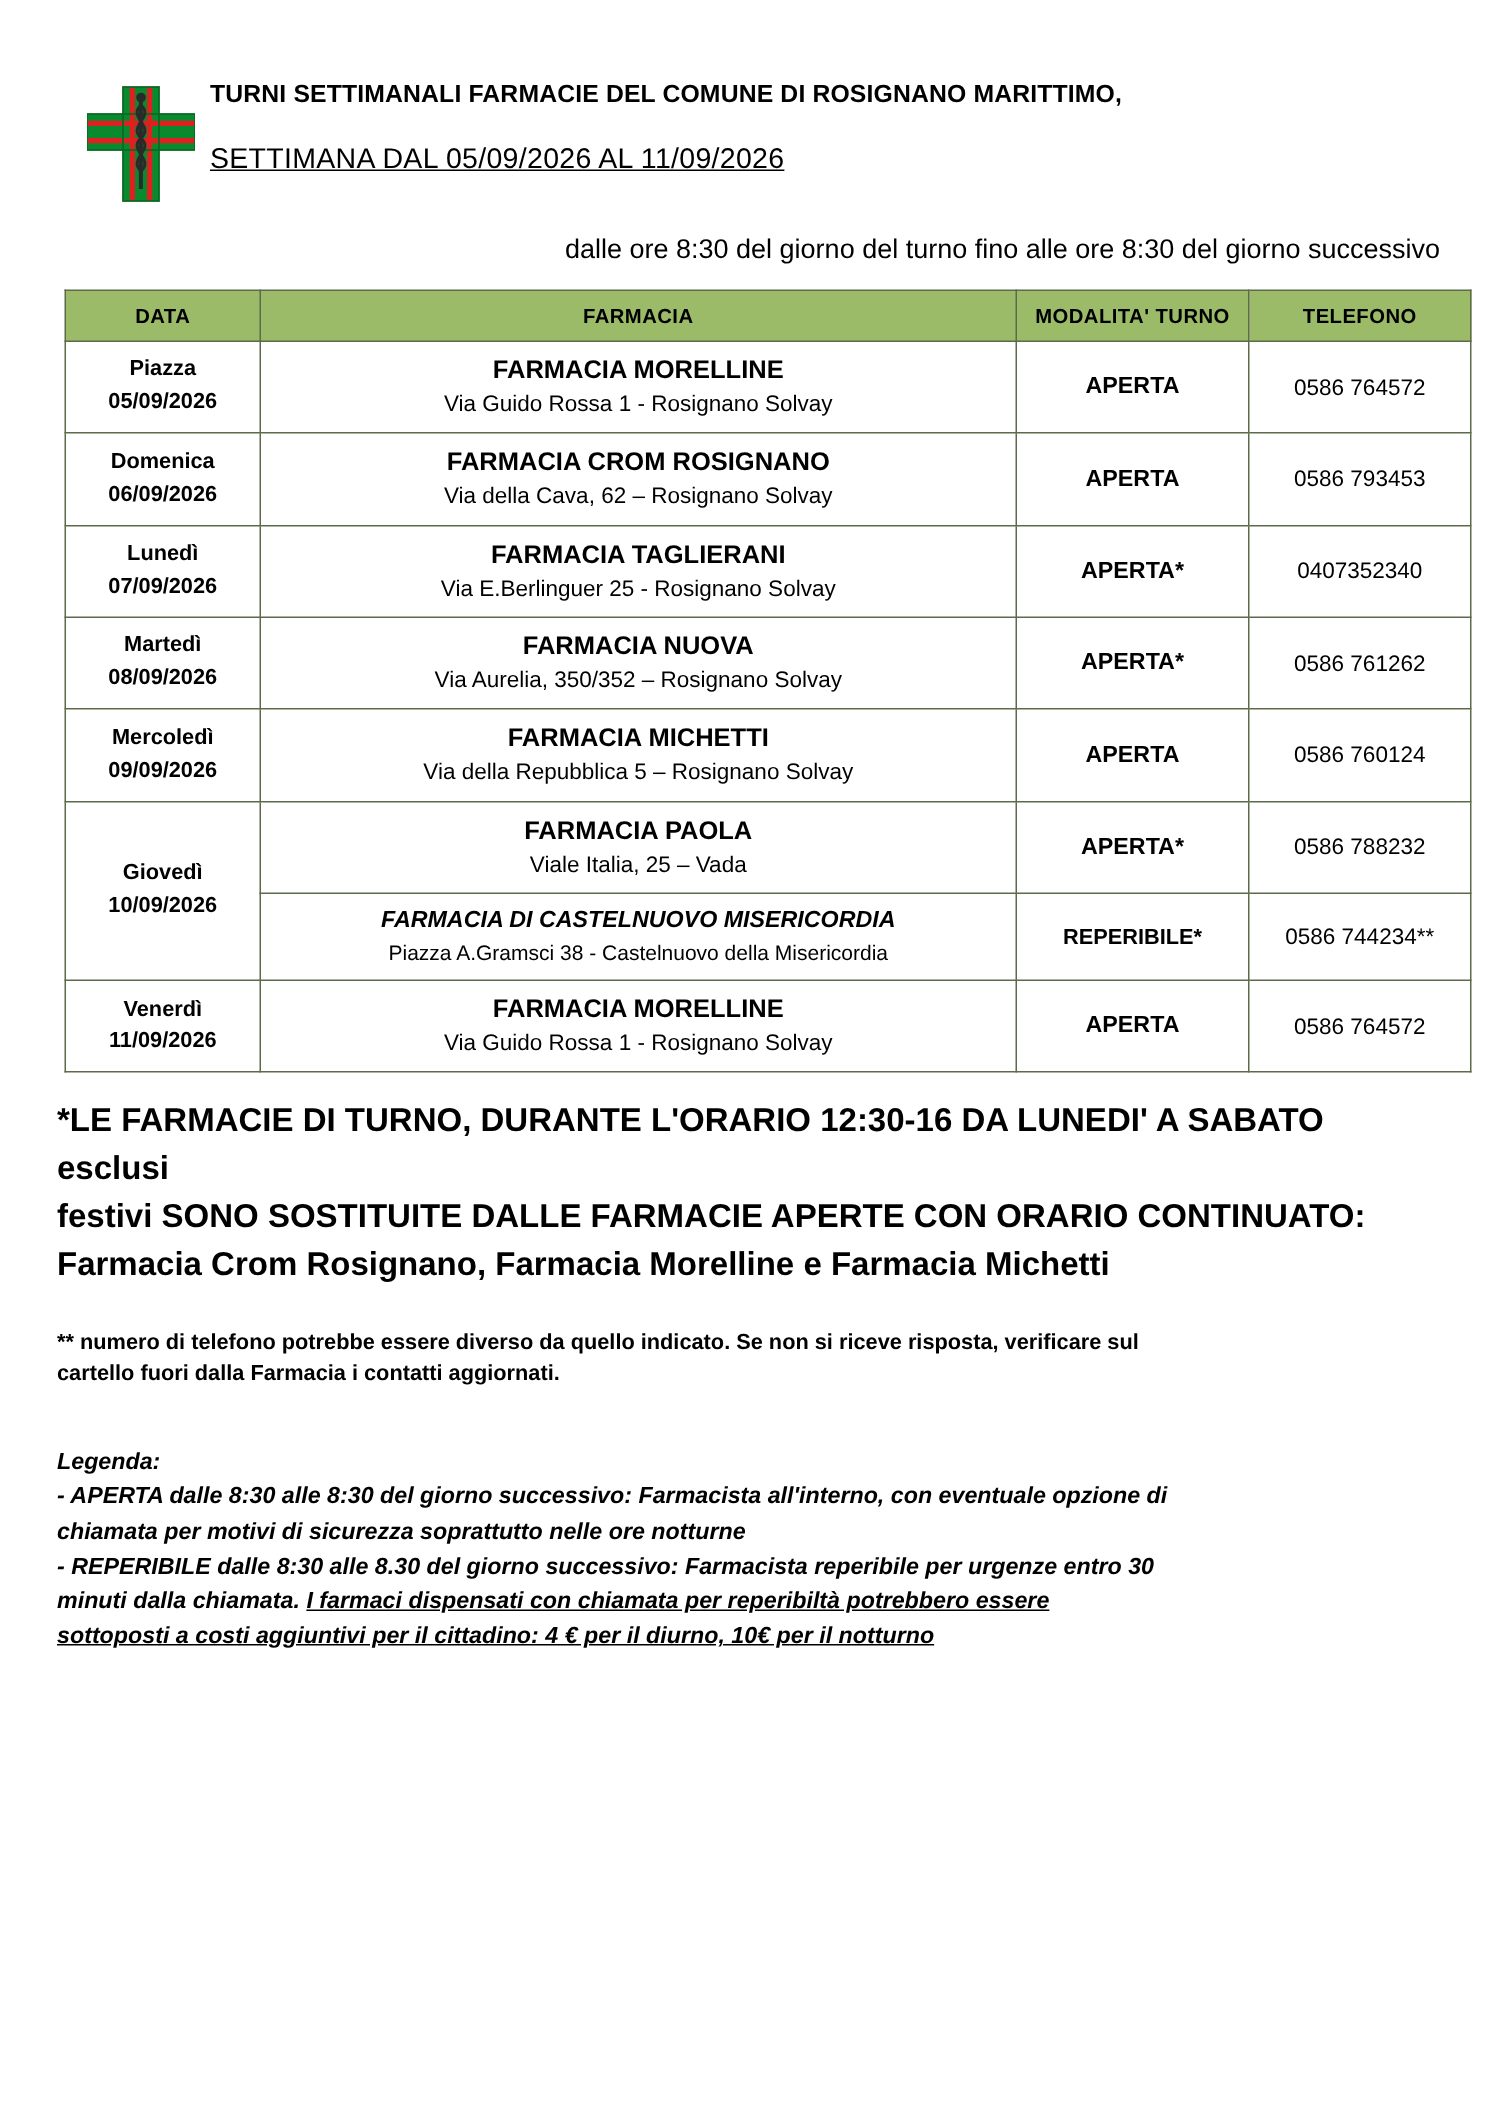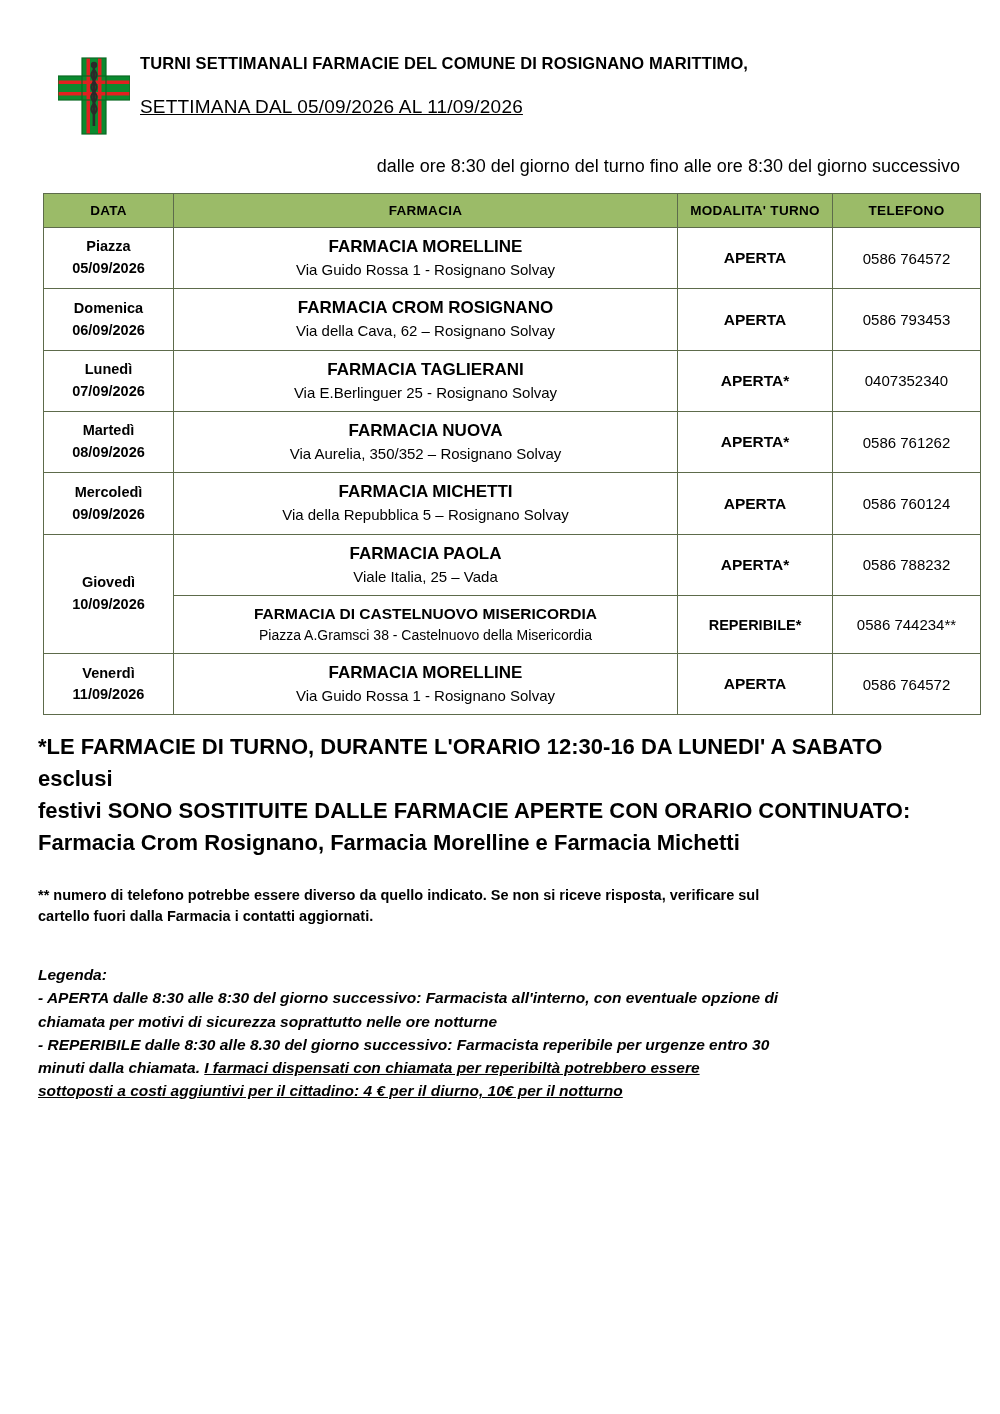--- a/index.html
+++ b/index.html
@@ -99,20 +99,21 @@
     text-align: center;
     padding: 8px 6px;
   }
   .ph-name {
     font-size: 17px;
     font-weight: bold;
     line-height: 1.3;
   }
   .ph-name.small {
     font-size: 15.5px;
+    font-style: italic;
   }
   .ph-addr {
     font-size: 15px;
     line-height: 1.35;
     margin-top: 2px;
   }
   .ph-addr.small {
     font-size: 14px;
   }
   td.modalita-cell {

